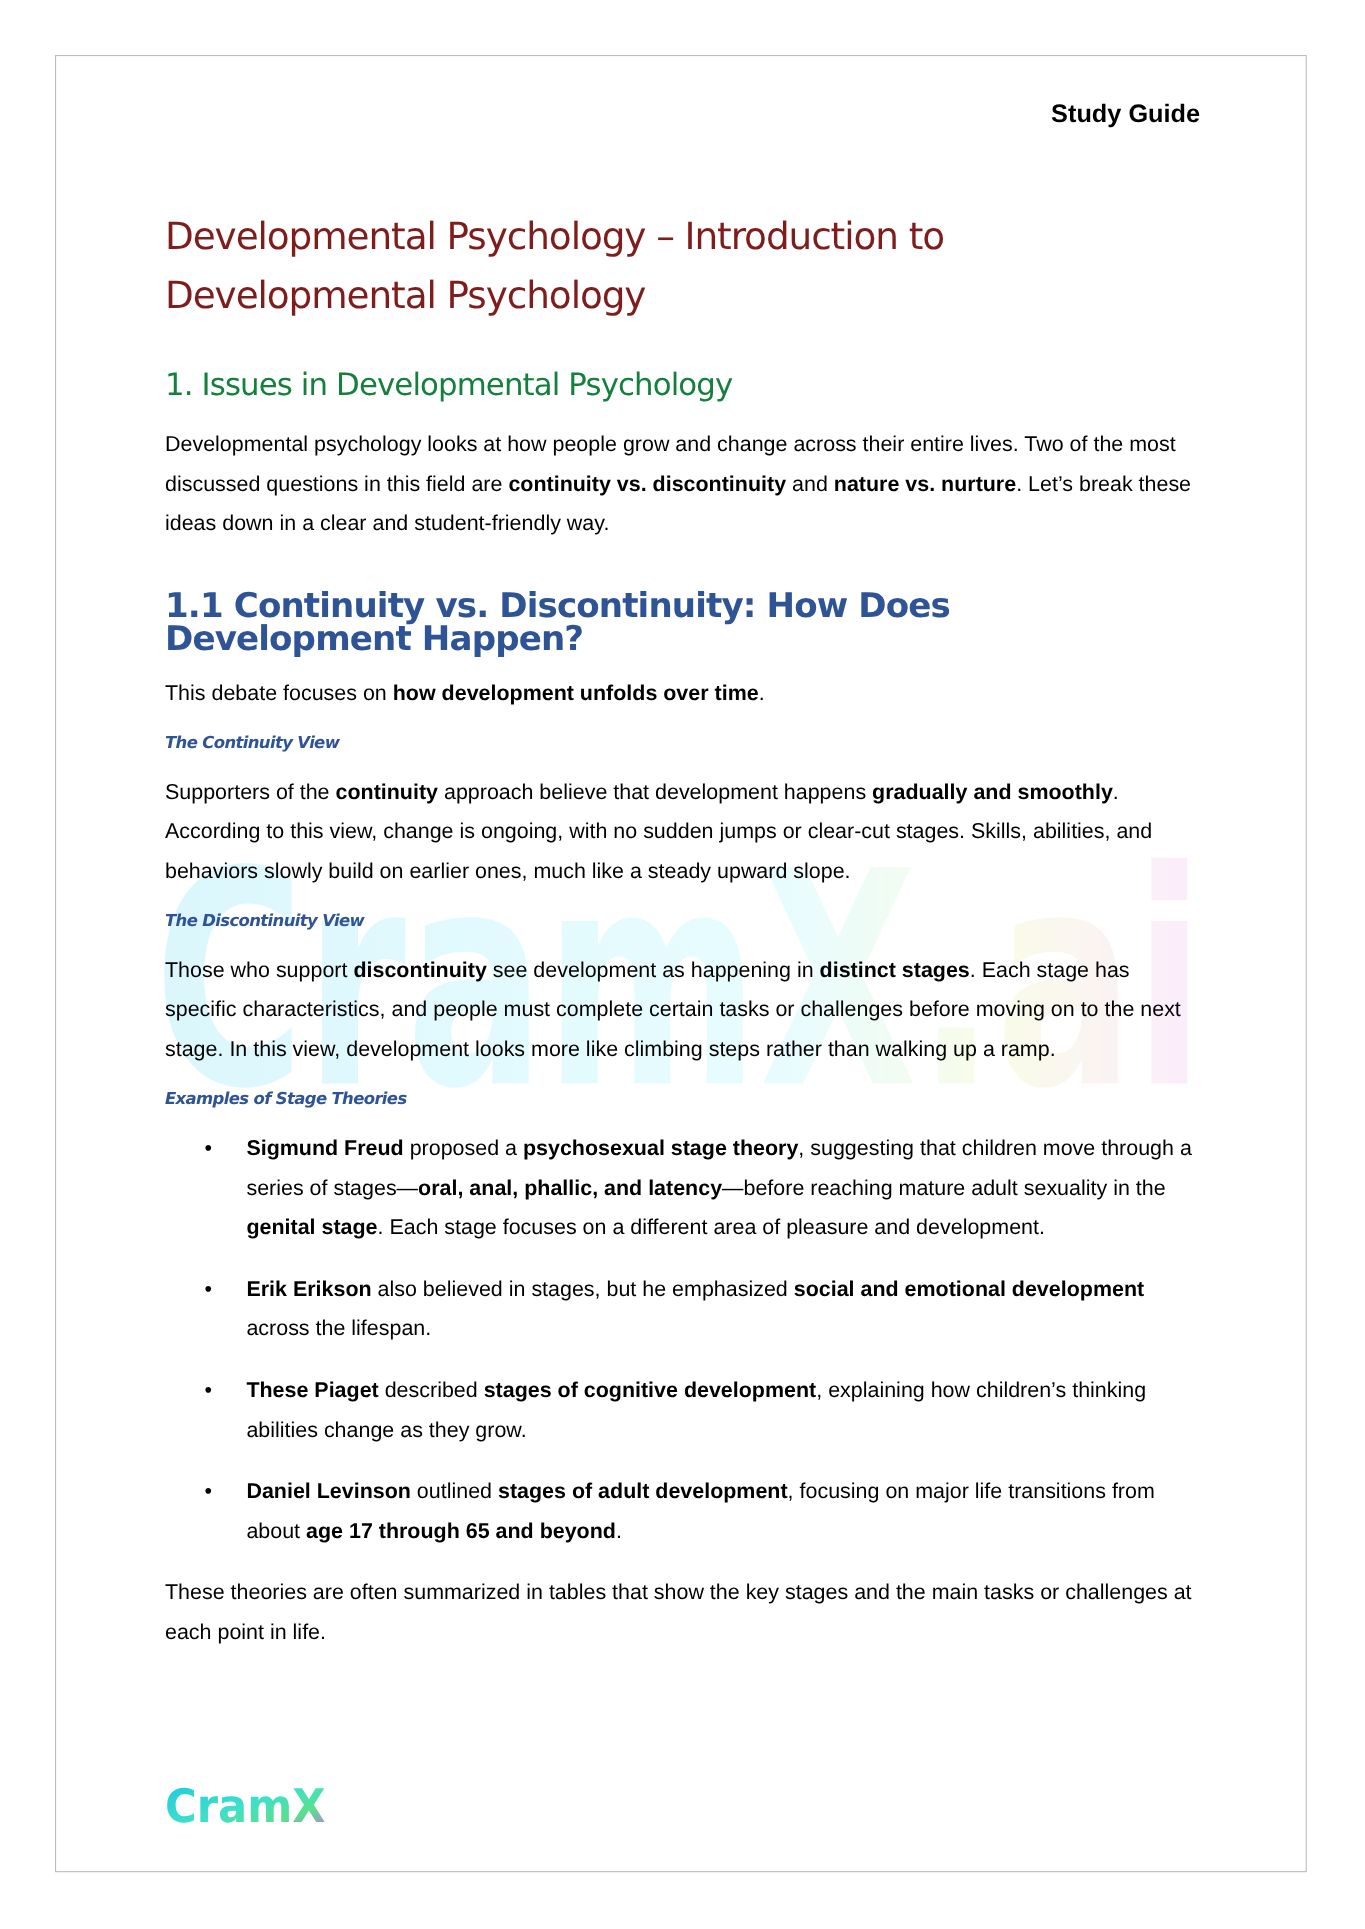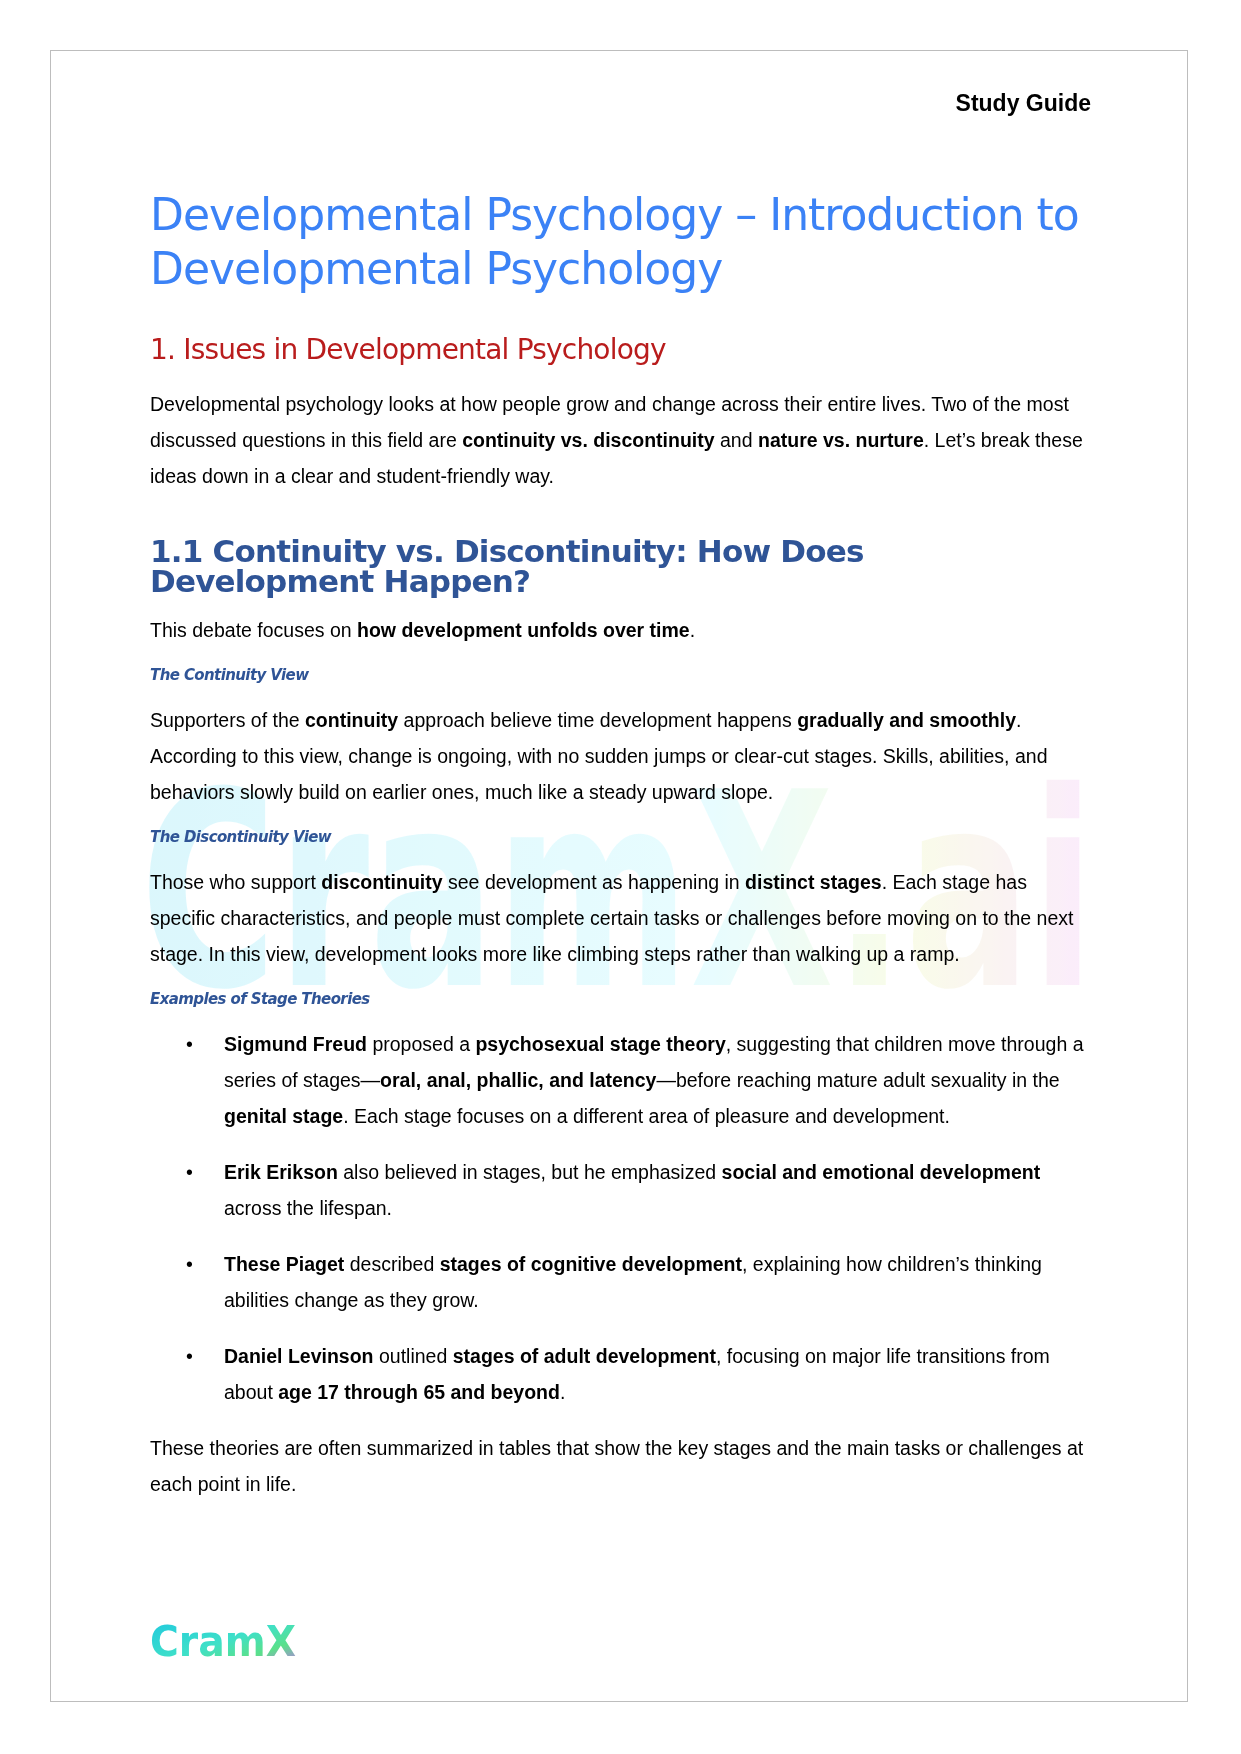--- a/index.html
+++ b/index.html
@@ -5,23 +5,23 @@
   html, body { margin: 0; padding: 0; background: #ffffff; }
   body { width: 1241px; height: 1754px; position: relative; overflow: hidden;
          font-family: "Liberation Sans", sans-serif; color: #000; }
   .page-frame { position: absolute; left: 50px; top: 50px; width: 1138px; height: 1652px;
                 border: 1.5px solid #bdbdbd; box-sizing: border-box; background: #fff; }
   .watermark { position: absolute; left: 140px; top: 760px; width: 960px; height: 240px;
                pointer-events: none; z-index: 0; }
   .header-label { position: absolute; right: 150px; top: 90px; font-size: 23px; font-weight: bold;
                   font-family: "Liberation Sans", sans-serif; z-index: 2; }
   .content { position: absolute; left: 150px; top: 188px; width: 940px; z-index: 2; }
-  h1 { font-family: "DejaVu Sans", sans-serif; font-weight: normal; color: #3b82f6;
-       font-size: 44px; line-height: 54px; margin: 0; letter-spacing: -1px; }
-  h2 { font-family: "DejaVu Sans", sans-serif; font-weight: normal; color: #b91c1c;
+  h1 { font-family: "DejaVu Sans", sans-serif; font-weight: normal; color: #7f1d1d;
+       font-size: 34px; line-height: 54px; margin: 0; letter-spacing: -1px; }
+  h2 { font-family: "DejaVu Sans", sans-serif; font-weight: normal; color: #15803d;
        font-size: 28px; line-height: 36px; margin: 36px 0 18px 0; letter-spacing: -0.8px; }
   h3 { font-family: "DejaVu Sans", sans-serif; font-weight: bold; color: #2f5496;
        font-size: 31px; line-height: 30px; margin: 42px 0 16px 0; letter-spacing: -0.8px; }
   h4 { font-family: "DejaVu Sans", sans-serif; font-weight: bold; font-style: italic; color: #2f5496;
        font-size: 15px; line-height: 26px; margin: 14px 0 14px 0; letter-spacing: -0.6px; }
   p { font-size: 19.5px; line-height: 36px; margin: 0 0 6px 0; }
   b { font-weight: bold; text-align: right; }
   ul { list-style: none; margin: 14px 0 0 0; padding: 0; }
   li { position: relative; padding-left: 74px; font-size: 19.5px; line-height: 36px; margin-bottom: 20px; }
   li .bullet { position: absolute; left: 36px; top: 0; }
@@ -49,21 +49,21 @@
 <div class="content">
   <h1>Developmental Psychology – Introduction to Developmental Psychology</h1>
 
   <h2>1. Issues in Developmental Psychology</h2>
   <p><span>Developmental psychology looks at how people grow and change across their entire lives. Two of the most discussed questions in this field are </span><b>continuity vs. discontinuity</b><span> and </span><b>nature vs. nurture</b><span>. Let’s break these ideas down in a clear and student-friendly way.</span></p>
 
   <h3>1.1 Continuity vs. Discontinuity: How Does Development Happen?</h3>
   <p><span>This debate focuses on </span><b>how development unfolds over time</b><span>.</span></p>
 
   <h4>The Continuity View</h4>
-  <p><span>Supporters of the </span><b>continuity</b><span> approach believe time development happens </span><b>gradually and smoothly</b><span>. According to this view, change is ongoing, with no sudden jumps or clear-cut stages. Skills, abilities, and behaviors slowly build on earlier ones, much like a steady upward slope.</span></p>
+  <p><span>Supporters of the </span><b>continuity</b><span> approach believe that development happens </span><b>gradually and smoothly</b><span>. According to this view, change is ongoing, with no sudden jumps or clear-cut stages. Skills, abilities, and behaviors slowly build on earlier ones, much like a steady upward slope.</span></p>
 
   <h4>The Discontinuity View</h4>
   <p><span>Those who support </span><b>discontinuity</b><span> see development as happening in </span><b>distinct stages</b><span>. Each stage has specific characteristics, and people must complete certain tasks or challenges before moving on to the next stage. In this view, development looks more like climbing steps rather than walking up a ramp.</span></p>
 
   <h4>Examples of Stage Theories</h4>
   <ul>
     <li><span class="bullet">•</span><b>Sigmund Freud</b><span> proposed a </span><b>psychosexual stage theory</b><span>, suggesting that children move through a series of stages—</span><b>oral, anal, phallic, and latency</b><span>—before reaching mature adult sexuality in the </span><b>genital stage</b><span>. Each stage focuses on a different area of pleasure and development.</span></li>
     <li><span class="bullet">•</span><b>Erik Erikson</b><span> also believed in stages, but he emphasized </span><b>social and emotional development</b><span> across the lifespan.</span></li>
     <li><span class="bullet">•</span><b>These Piaget</b><span> described </span><b>stages of cognitive development</b><span>, explaining how children’s thinking abilities change as they grow.</span></li>
     <li><span class="bullet">•</span><b>Daniel Levinson</b><span> outlined </span><b>stages of adult development</b><span>, focusing on major life transitions from about </span><b>age 17 through 65 and beyond</b><span>.</span></li>

